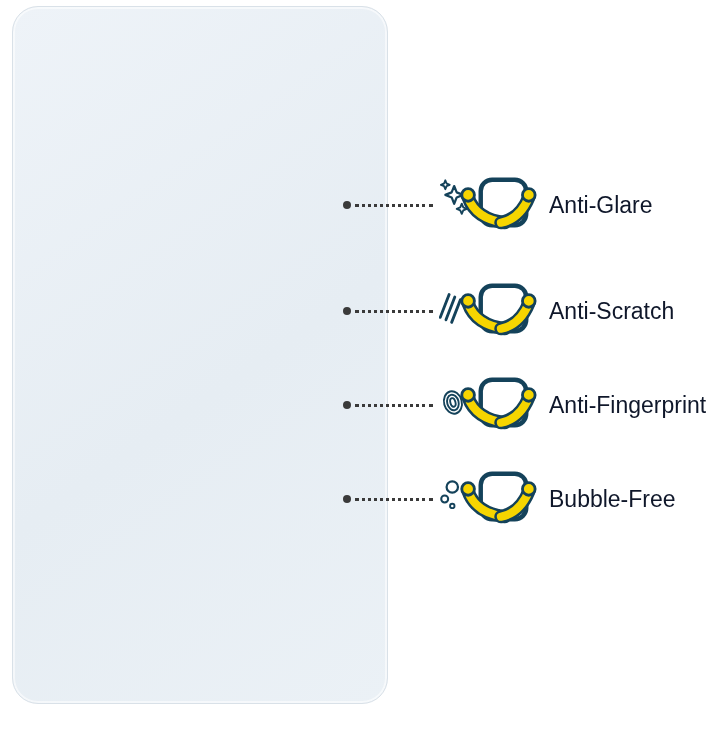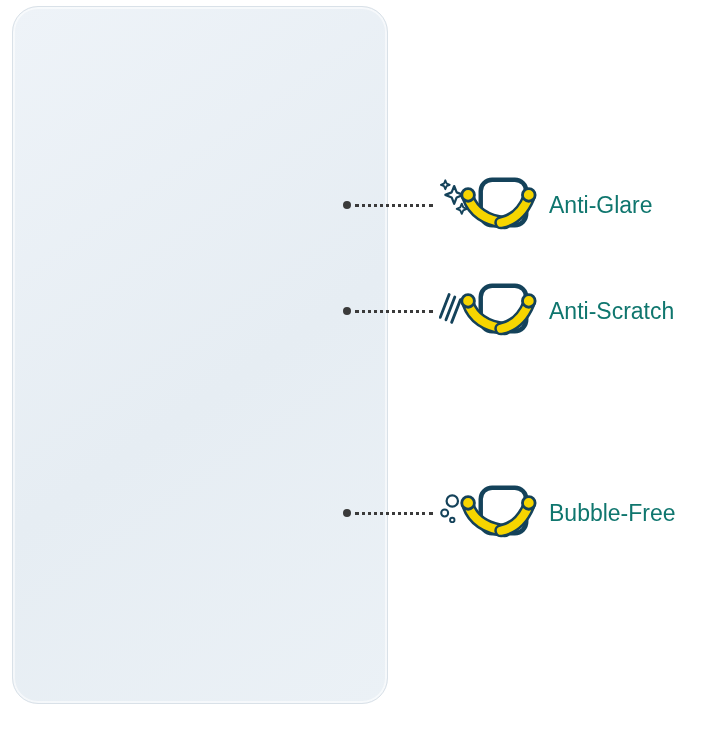--- a/index.html
+++ b/index.html
@@ -49,27 +49,27 @@
   }
   .icon {
     width: 98px;
     height: 60px;
     margin-left: 6px;
     flex: 0 0 auto;
   }
   .label {
     margin-left: 12px;
     font-size: 23px;
-    color: #0f766e;
+    color: #0f172a;
     white-space: nowrap;
   }
   .row-1 { top: 170px; }
   .row-2 { top: 276px; }
   .row-3 { top: 370px; }
-  .row-4 { top: 478px; text-align: right; }
+  .row-4 { top: 464px; text-align: right; }
   .defs-holder { position: absolute; width: 0; height: 0; overflow: hidden; }
 </style>
 </head>
 <body>
 
 <div class="stage">
 
   <svg class="defs-holder" aria-hidden="true">
     <defs>
       <g id="strong-badge">
@@ -103,20 +103,33 @@
     <span class="leader"></span>
     <svg class="icon" viewBox="0 0 155 92">
       <path d="M2 56 L16 20" fill="none" stroke="#14425a" stroke-width="4.5" stroke-linecap="round"></path>
       <path d="M11 60 L25 24" fill="none" stroke="#14425a" stroke-width="4.5" stroke-linecap="round"></path>
       <path d="M20 64 L34 28" fill="none" stroke="#14425a" stroke-width="4.5" stroke-linecap="round"></path>
       <use href="#strong-badge"></use>
     </svg>
     <span class="label">Anti-Scratch</span>
   </div>
 
+  <div class="feature-row row-3">
+    <span class="dot"></span>
+    <span class="leader"></span>
+    <svg class="icon" viewBox="0 0 155 92">
+      <g transform="rotate(-15 22 42)">
+        <ellipse cx="22" cy="42" rx="14" ry="18" fill="none" stroke="#14425a" stroke-width="3"></ellipse>
+        <ellipse cx="22" cy="42" rx="9" ry="12.5" fill="none" stroke="#14425a" stroke-width="3"></ellipse>
+        <ellipse cx="22" cy="42" rx="4" ry="7" fill="none" stroke="#14425a" stroke-width="3"></ellipse>
+      </g>
+      <use href="#strong-badge"></use>
+    </svg>
+    <span class="label">Anti-Fingerprint</span>
+  </div>
 
   <div class="feature-row row-4">
     <span class="dot"></span>
     <span class="leader"></span>
     <svg class="icon" viewBox="0 0 155 92">
       <circle cx="21" cy="27" r="9" fill="none" stroke="#14425a" stroke-width="3.5"></circle>
       <circle cx="9" cy="46" r="5.5" fill="none" stroke="#14425a" stroke-width="3.2"></circle>
       <circle cx="21" cy="57" r="3.5" fill="none" stroke="#14425a" stroke-width="3"></circle>
       <use href="#strong-badge"></use>
     </svg>

